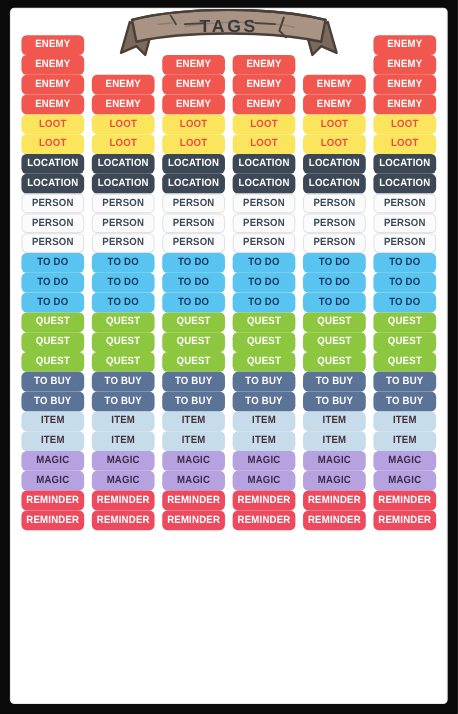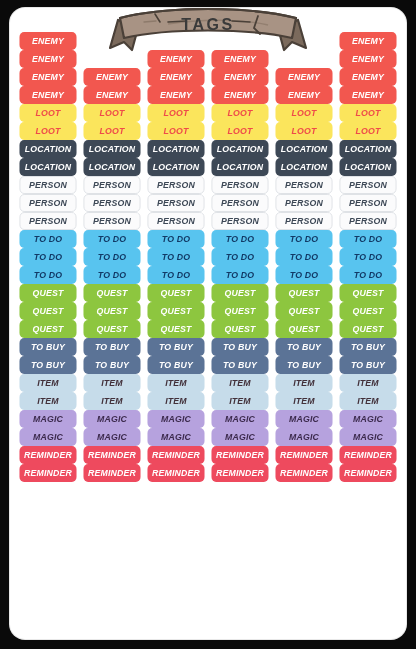--- a/index.html
+++ b/index.html
@@ -18,21 +18,21 @@
     height: 649px;
     background: #0a0a0a;
     padding: 8px 10px 10px 10px;
   }
 
   #card {
     position: relative;
     width: 100%;
     height: 100%;
     background: #ffffff;
-    border-radius: 15px;
+    border-radius: 3px;
     overflow: hidden;
     box-shadow: 0 0 0 1px #e8e8e8;
   }
 
   
   .banner-wrap {
     position: relative;
     width: 100%;
     height: 46px;
     display: flex;
@@ -63,21 +63,20 @@
   }
 
   .tag-group { width: 100%; }
 
   .tag-row {
     display: grid;
     grid-template-columns: repeat(6, 1fr);
     column-gap: 2px;
     row-gap: 1px;
     width: 100%;
-    font-style: italic;
   }
 
   .tag {
     position: relative;
     height: 18px;
     border-radius: 5px;
     display: flex;
     align-items: center;
     justify-content: center;
     font-family: "Liberation Sans Narrow", "Liberation Sans", sans-serif;

